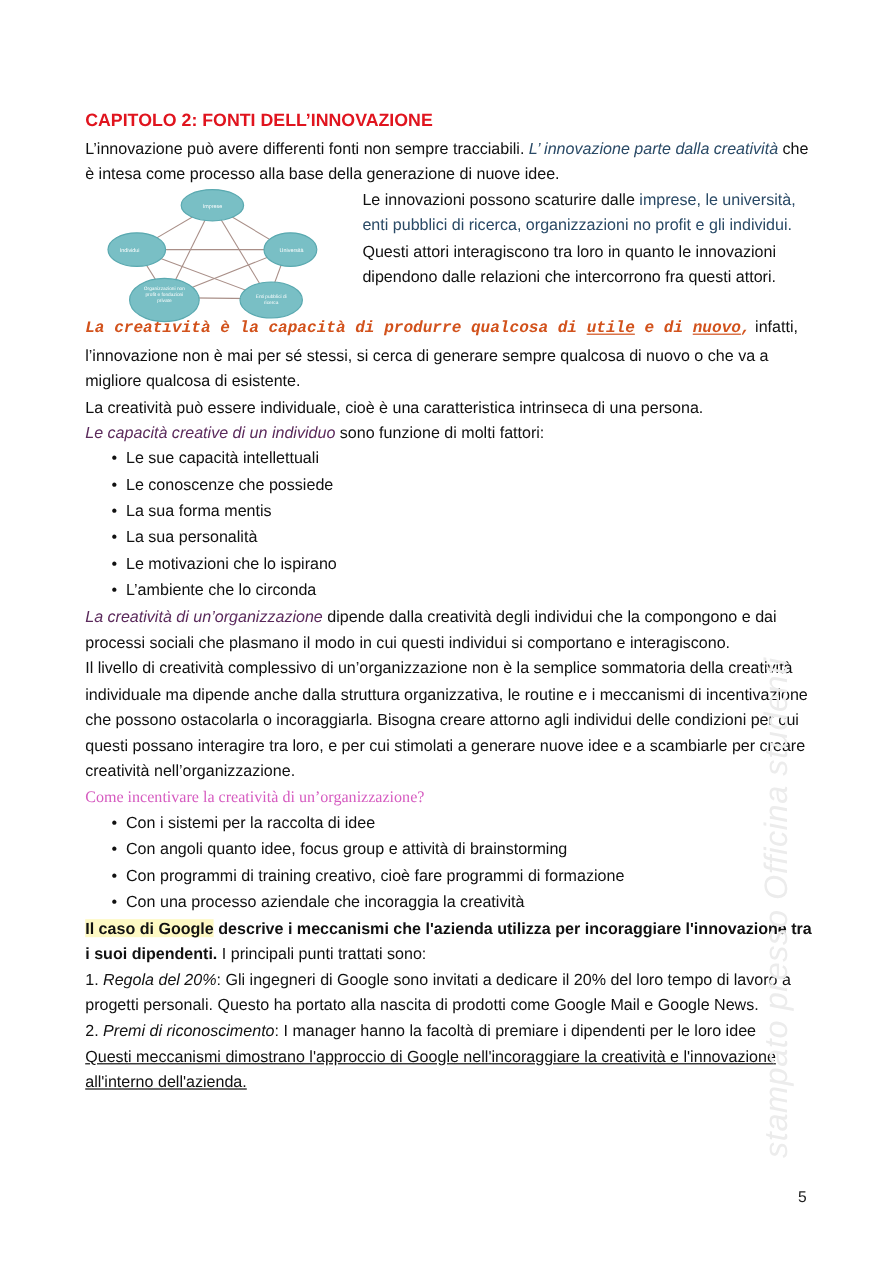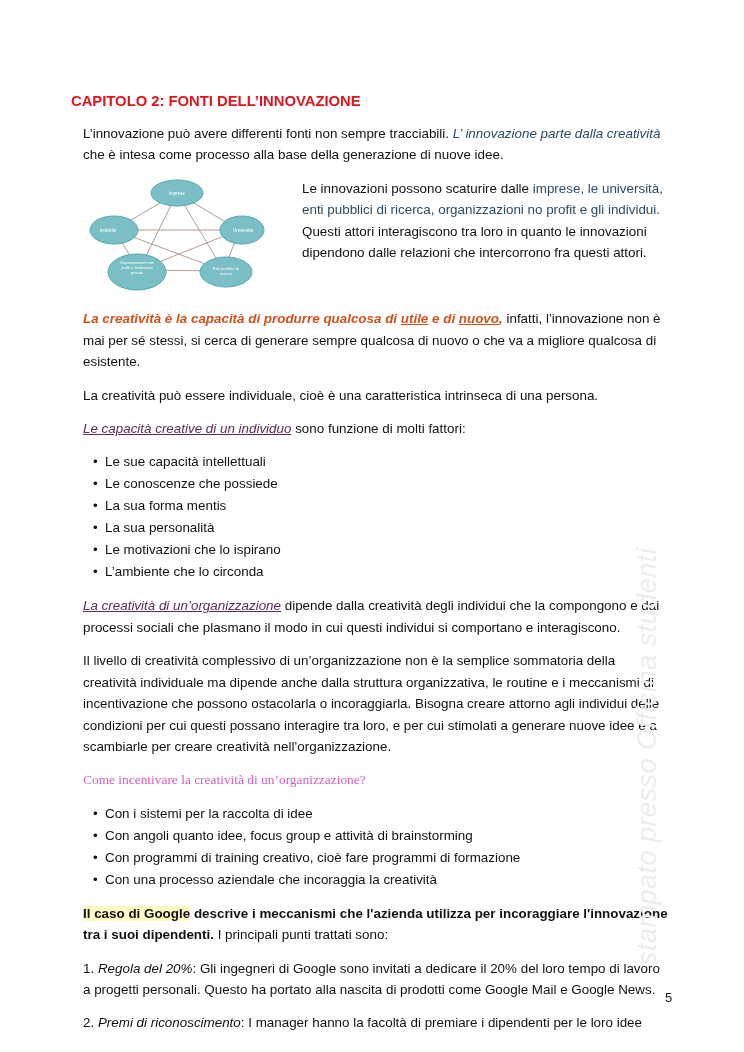--- a/index.html
+++ b/index.html
@@ -1,26 +1,26 @@
 <!DOCTYPE html>
 <html><head>
 <meta charset="utf-8">
 <style>
   html, body { margin: 0; padding: 0; background: #ffffff; }
   body { width: 744px; height: 1052px; position: relative; overflow: hidden;
          font-family: "Liberation Sans", "DejaVu Sans", sans-serif; color: #111; }
   .page { position: absolute; left: 0; top: 0; width: 744px; height: 1052px; padding-left: 19px; }
   .content { position: absolute; left: 71px; top: 91px; width: 610px; font-size: 13.4px; line-height: 21.4px; }
   .title { color: #e0141e; font-weight: bold; font-size: 14.8px; line-height: 20px; margin: 0 0 2px 0; }
-  p { margin: 12px; }
+  p { margin: 0; }
   .blue-it { color: #2a4a66; font-style: italic; }
   .blue { color: #2a4a66; }
-  .orange-it { color: #d2521c; font-style: italic; font-weight: bold; }
+  .orange-it { color: #d2521c; font-style: italic; font-weight: bold; font-family: Liberation Mono, monospace; }
   .orange-it u { text-decoration: underline; }
-  .purple-it { color: #5b2a5c; font-style: italic; text-decoration: underline; }
+  .purple-it { color: #5b2a5c; font-style: italic; }
   .pink { color: #d65cc0; font-family: Liberation Serif, serif; }
   .hl { background: #fef9c3; }
   .bold { font-weight: bold; }
   .it { font-style: italic; }
   .ul { text-decoration: underline; }
   .flow { position: relative; }
   .diagram { position: absolute; left: 8px; top: 0; width: 212px; height: 116px; }
   .side { margin-left: 231px; }
   ul.bul { list-style: none; margin: 0; padding: 0 0 0 22px; }
   ul.bul li { position: relative; padding-left: 12px; line-height: 22px; }

